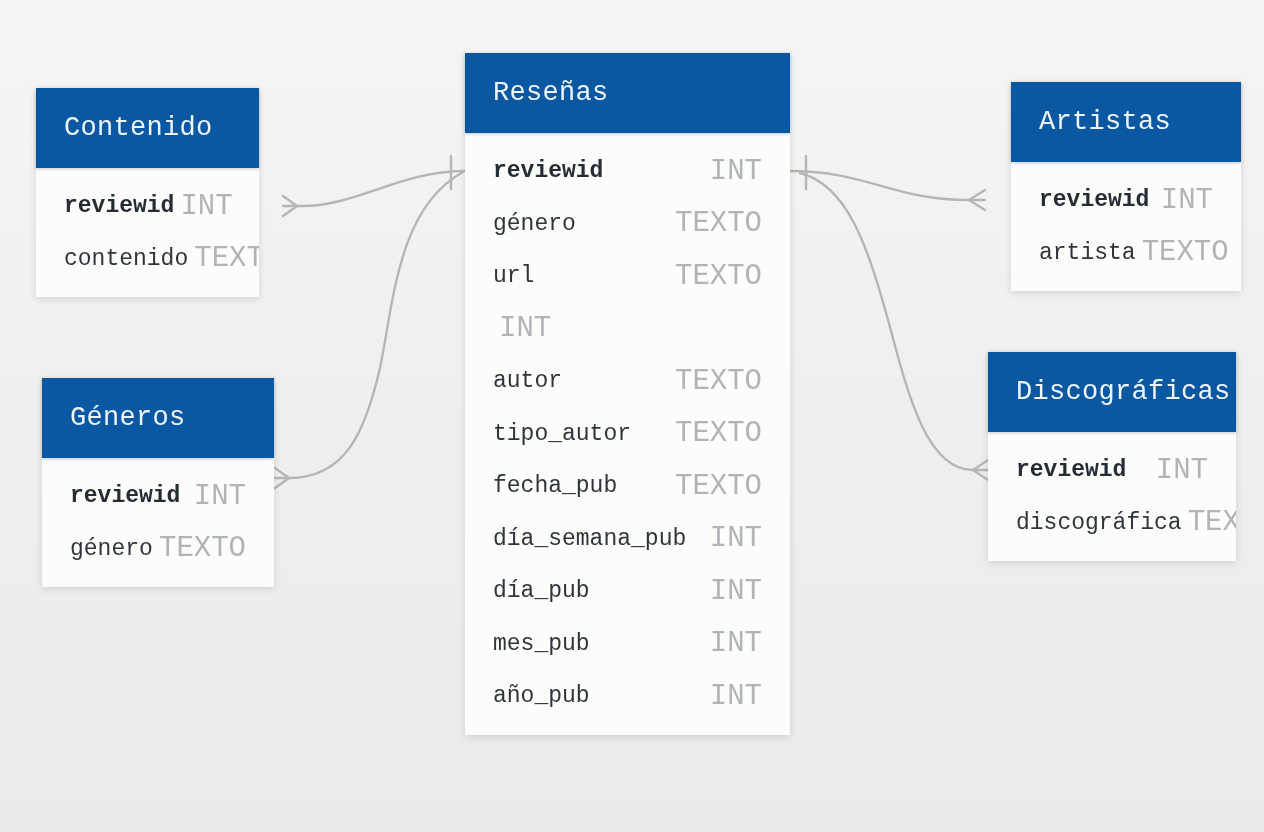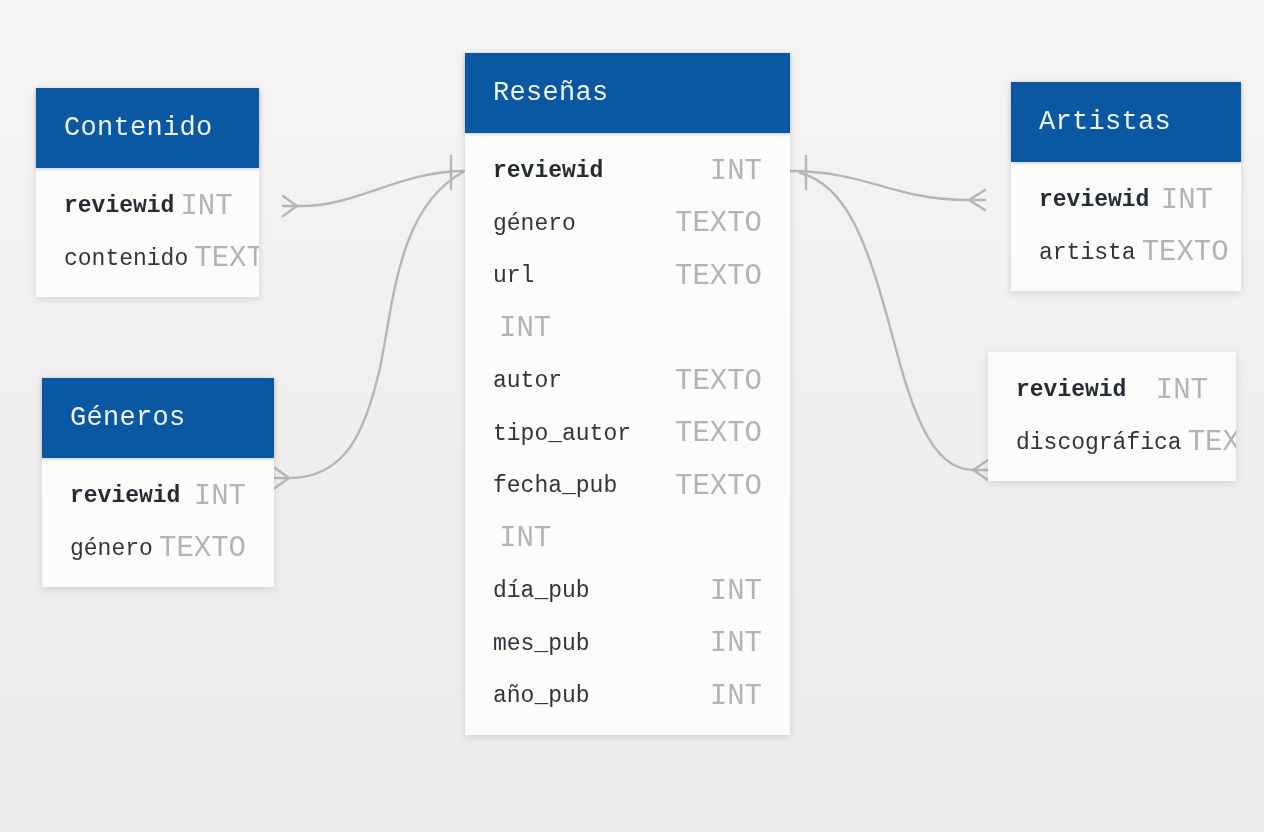--- a/index.html
+++ b/index.html
@@ -161,20 +161,21 @@
       </div>
       <div class="er-row">
         <span class="fname">tipo_autor</span>
         <span class="ftype">TEXTO</span>
       </div>
       <div class="er-row">
         <span class="fname">fecha_pub</span>
         <span class="ftype">TEXTO</span>
       </div>
       <div class="er-row">
+        <span class="fname">día_semana_pub</span>
         <span class="ftype">INT</span>
       </div>
       <div class="er-row">
         <span class="fname">día_pub</span>
         <span class="ftype">INT</span>
       </div>
       <div class="er-row">
         <span class="fname">mes_pub</span>
         <span class="ftype">INT</span>
       </div>
@@ -195,20 +196,23 @@
         <span class="ftype">INT</span>
       </div>
       <div class="er-row">
         <span class="fname">artista</span>
         <span class="ftype">TEXTO</span>
       </div>
     </div>
   </div>
 
   <div class="er-table" id="t-discograficas">
+    <div class="er-header">
+      <span>Discográficas</span>
+    </div>
     <div class="er-body">
       <div class="er-row pk">
         <span class="fname">reviewid</span>
         <span class="ftype">INT</span>
       </div>
       <div class="er-row">
         <span class="fname">discográfica</span>
         <span class="ftype">TEXTO</span>
       </div>
     </div>

